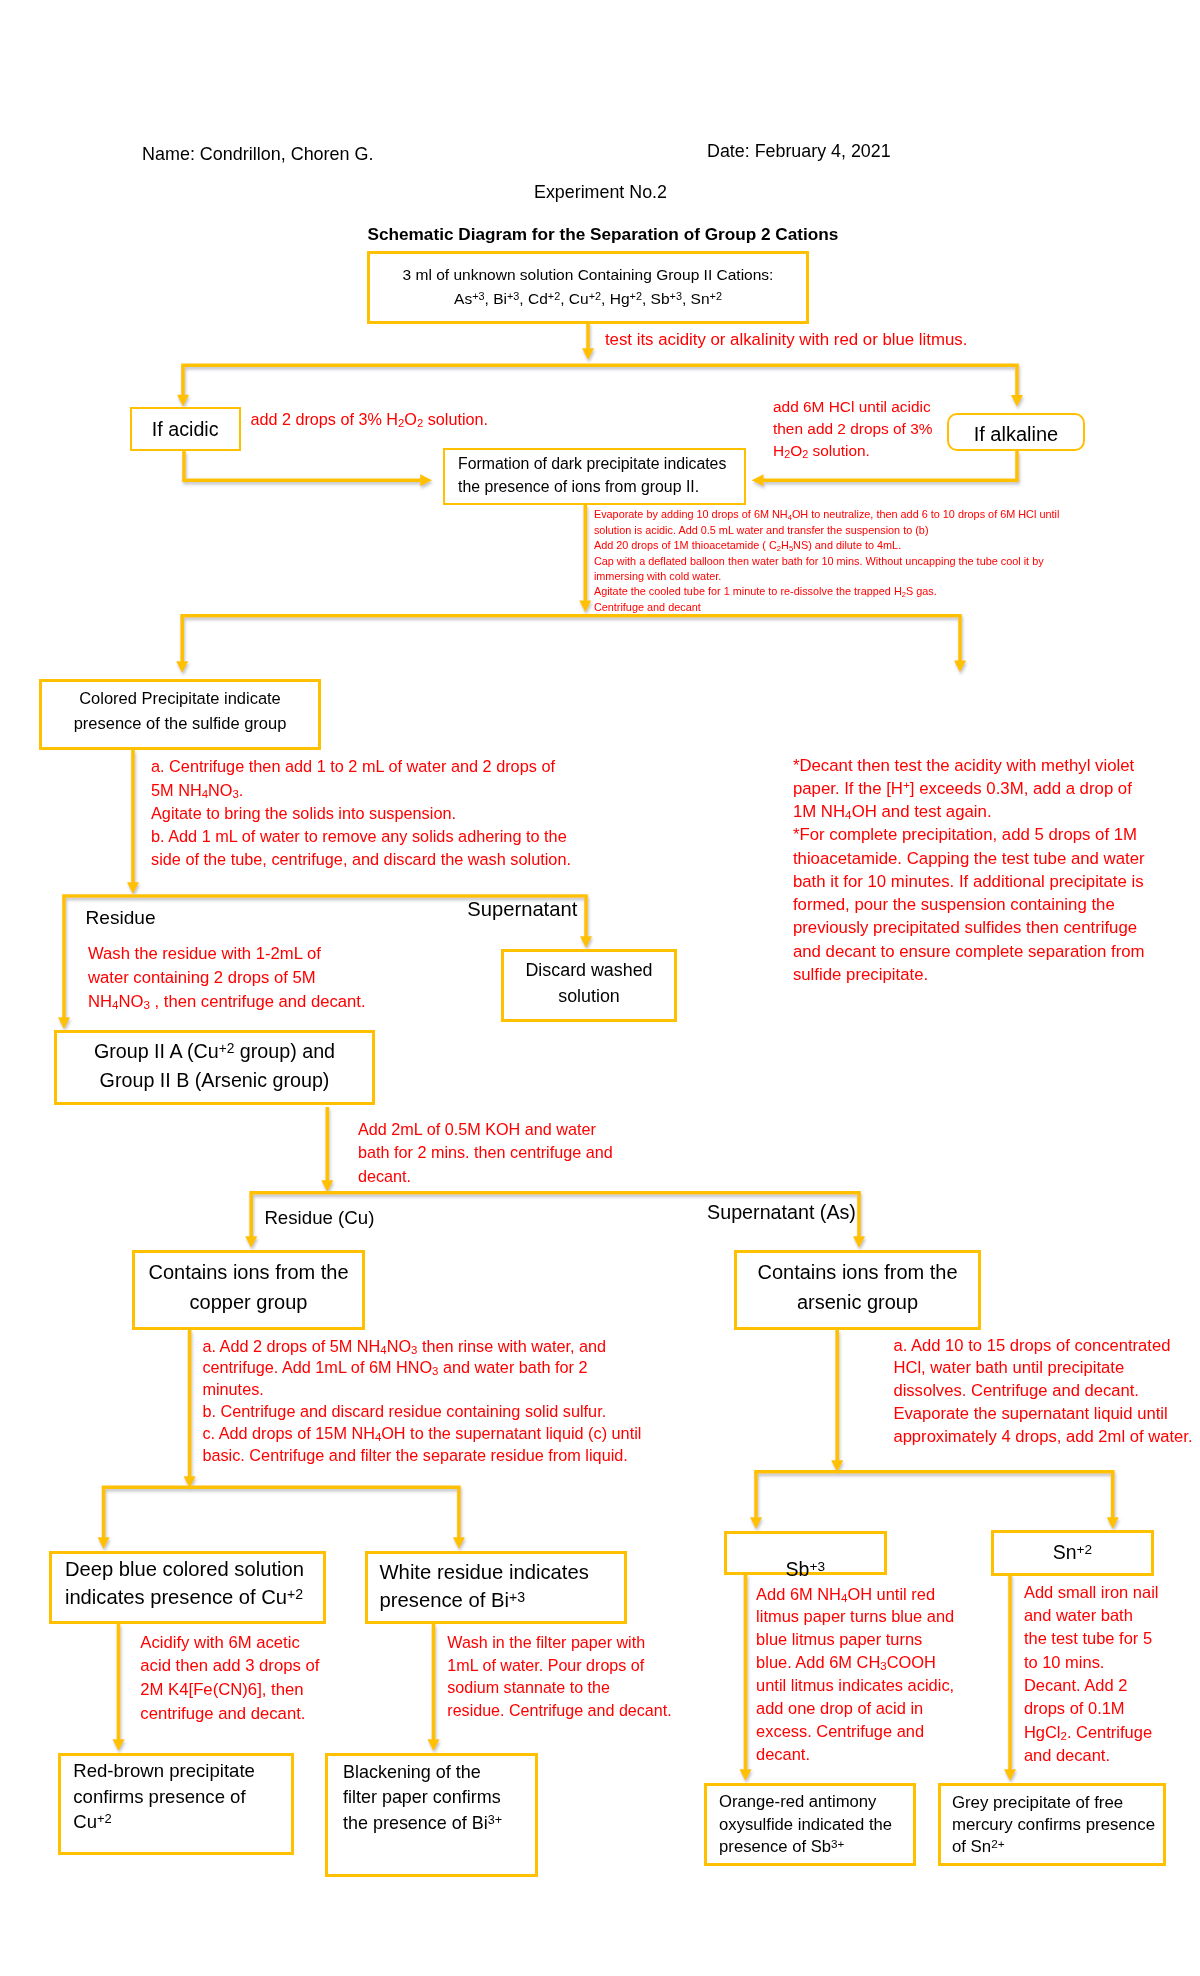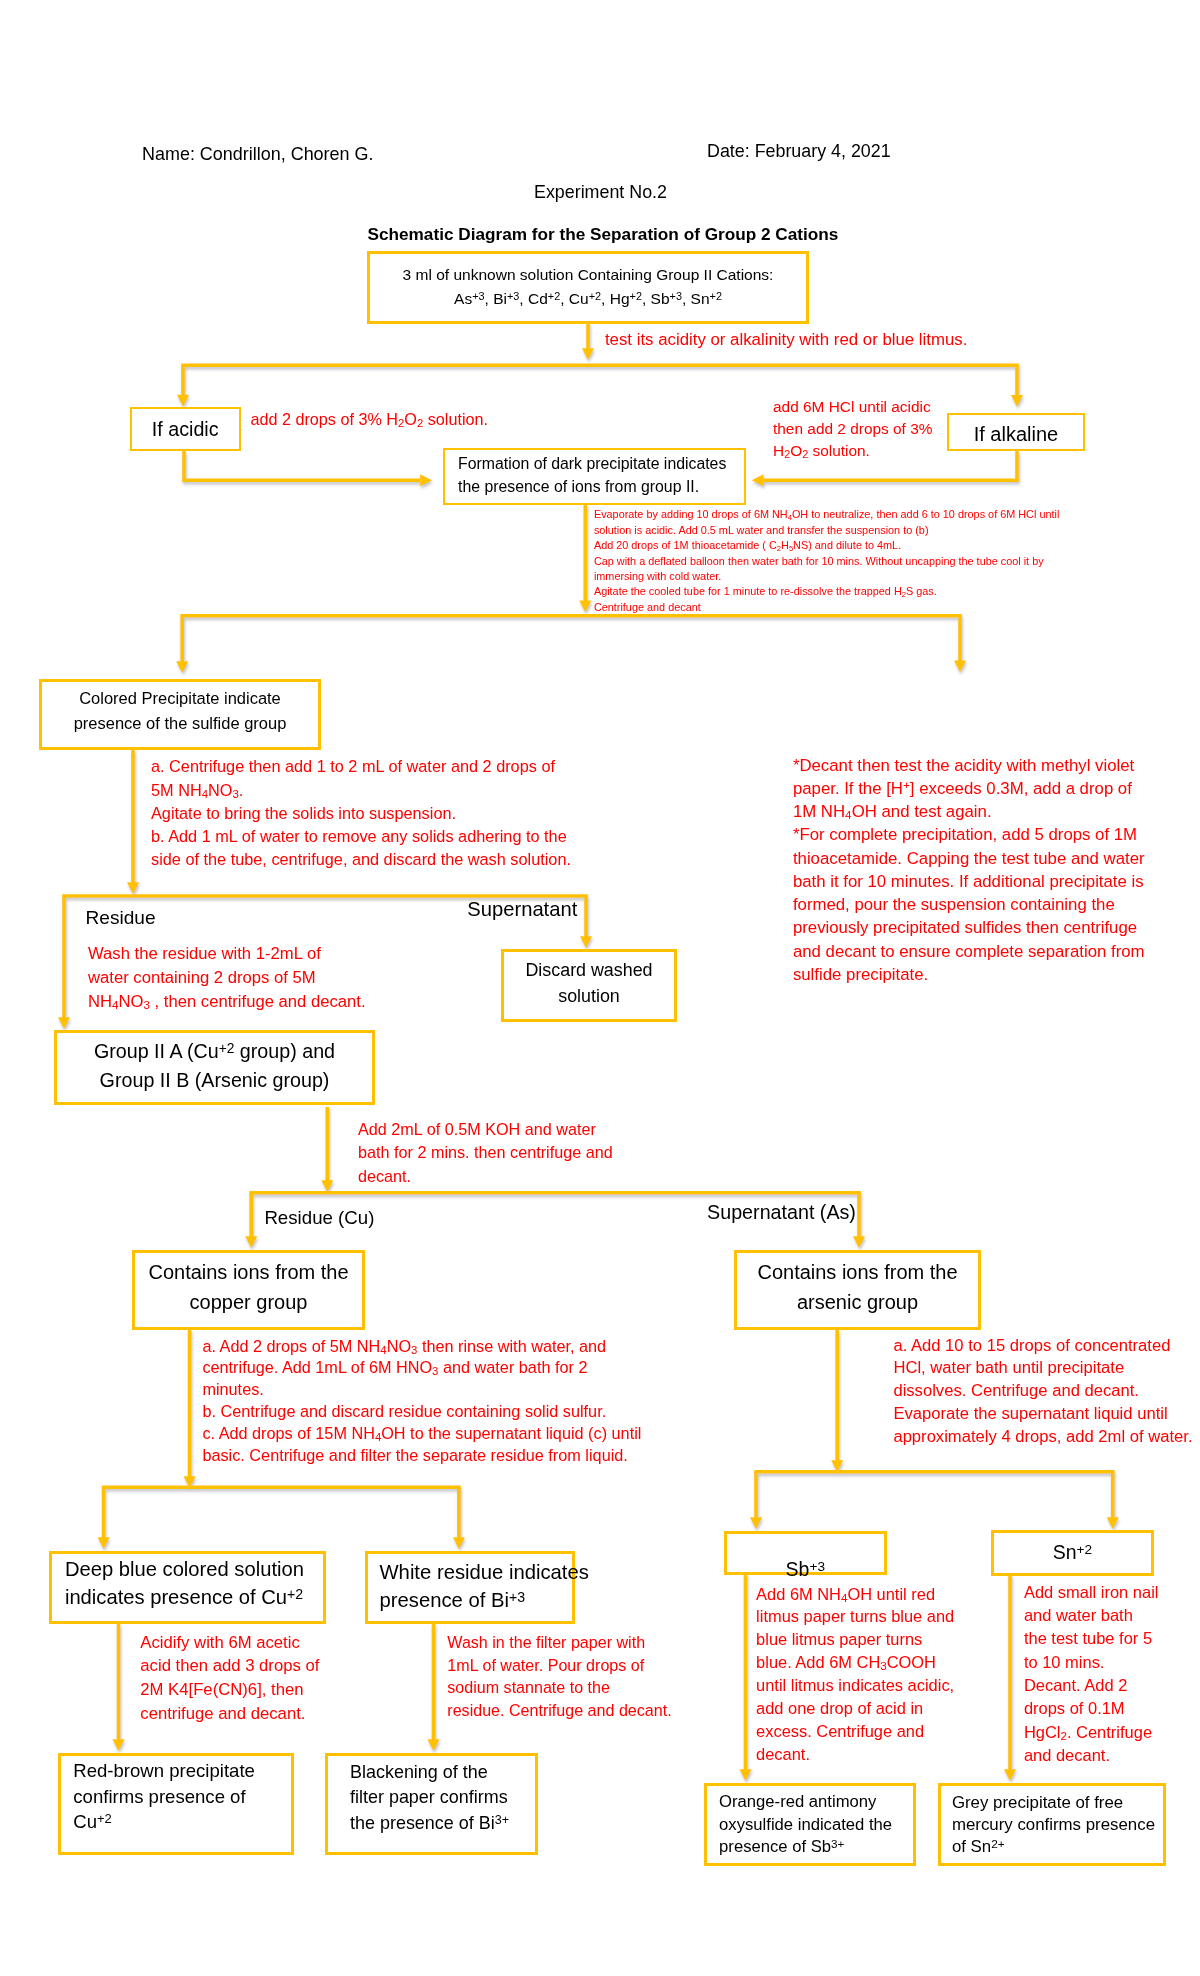--- a/index.html
+++ b/index.html
@@ -48,21 +48,21 @@
       <div class="ln">3 ml of unknown solution Containing Group II Cations:</div>
       <div class="ln">As<sup>+3</sup>, Bi<sup>+3</sup>, Cd<sup>+2</sup>, Cu<sup>+2</sup>, Hg<sup>+2</sup>, Sb<sup>+3</sup>, Sn<sup>+2</sup></div>
     </div>
   </div>
 
   <div class="box" style="left:129.7px;top:407.4px;width:111px;height:43.5px;border-width:2.1px;font-size:19.69px;line-height:24.0px;text-align:center;justify-content:flex-start;">
     <div class="inner" style="margin-top:7.88px;">
       <div class="ln">If acidic</div>
     </div>
   </div>
-  <div class="box" style="left:947.1px;top:413.1px;width:137.6px;height:38.3px;border-width:2.1px;font-size:20.0px;line-height:24.0px;text-align:center;justify-content:flex-start;">
+  <div class="box" style="left:947.1px;top:413.1px;width:137.6px;height:38.3px;border-width:2.1px;font-size:20.0px;line-height:24.0px;text-align:center;justify-content:flex-start;border-radius:10px;">
     <div class="inner" style="margin-top:7.07px;">
       <div class="ln">If alkaline</div>
     </div>
   </div>
   <div class="box" style="left:443px;top:448px;width:303px;height:57px;border-width:2.2px;font-size:15.83px;line-height:22.4px;text-align:left;padding-left:13px;justify-content:flex-start;">
     <div class="inner" style="margin-top:3.19px;">
       <div class="ln">Formation of dark precipitate indicates</div>
       <div class="ln">the presence of ions from group II.</div>
     </div>
   </div>
@@ -112,21 +112,21 @@
       <div class="ln">arsenic group</div>
     </div>
   </div>
 
   <div class="box" style="left:49px;top:1551px;width:277px;height:73px;border-width:3.6px;font-size:20.2px;line-height:28.2px;text-align:left;padding-left:12.9px;justify-content:flex-start;">
     <div class="inner" style="margin-top:1.0px;">
       <div class="ln">Deep blue colored solution</div>
       <div class="ln">indicates presence of Cu<sup>+2</sup></div>
     </div>
   </div>
-  <div class="box" style="left:365px;top:1551px;width:210px;height:73px;border-width:3.6px;font-size:20.25px;line-height:28.7px;text-align:left;padding-left:11.5px;justify-content:flex-start;">
+  <div class="box" style="left:365px;top:1551px;width:262px;height:73px;border-width:3.6px;font-size:20.25px;line-height:28.7px;text-align:left;padding-left:11.5px;justify-content:flex-start;">
     <div class="inner" style="margin-top:3.64px;">
       <div class="ln">White residue indicates</div>
       <div class="ln">presence of Bi<sup>+3</sup></div>
     </div>
   </div>
   <div class="box" style="left:723.8px;top:1531.2px;width:163px;height:43.5px;border-width:3.6px;font-size:19.49px;line-height:24.0px;text-align:center;justify-content:flex-start;">
     <div class="inner" style="margin-top:23px;">
       <div class="ln">Sb<sup>+3</sup></div>
     </div>
   </div>
@@ -136,21 +136,21 @@
     </div>
   </div>
 
   <div class="box" style="left:42px;top:1753px;width:236px;height:102px;border-width:3.6px;font-size:18.57px;line-height:25.3px;text-align:left;padding-left:12.3px;justify-content:flex-start;margin-left:16px;">
     <div class="inner" style="margin-top:2.21px;">
       <div class="ln">Red-brown precipitate</div>
       <div class="ln">confirms presence of</div>
       <div class="ln">Cu<sup>+2</sup></div>
     </div>
   </div>
-  <div class="box" style="left:325px;top:1753px;width:213px;height:102px;border-width:3.6px;font-size:17.97px;line-height:25.5px;text-align:left;padding-left:22px;justify-content:flex-start;">
+  <div class="box" style="left:325px;top:1753px;width:213px;height:124px;border-width:3.6px;font-size:17.97px;line-height:25.5px;text-align:left;padding-left:15px;justify-content:flex-start;">
     <div class="inner" style="margin-top:3.52px;">
       <div class="ln">Blackening of the</div>
       <div class="ln">filter paper confirms</div>
       <div class="ln">the presence of Bi<sup>3+</sup></div>
     </div>
   </div>
   <div class="box" style="left:704px;top:1783px;width:212px;height:83px;border-width:3.6px;font-size:16.65px;line-height:22.5px;text-align:left;padding-left:12.1px;justify-content:flex-start;">
     <div class="inner" style="margin-top:5.47px;">
       <div class="ln">Orange-red antimony</div>
       <div class="ln">oxysulfide indicated the</div>

